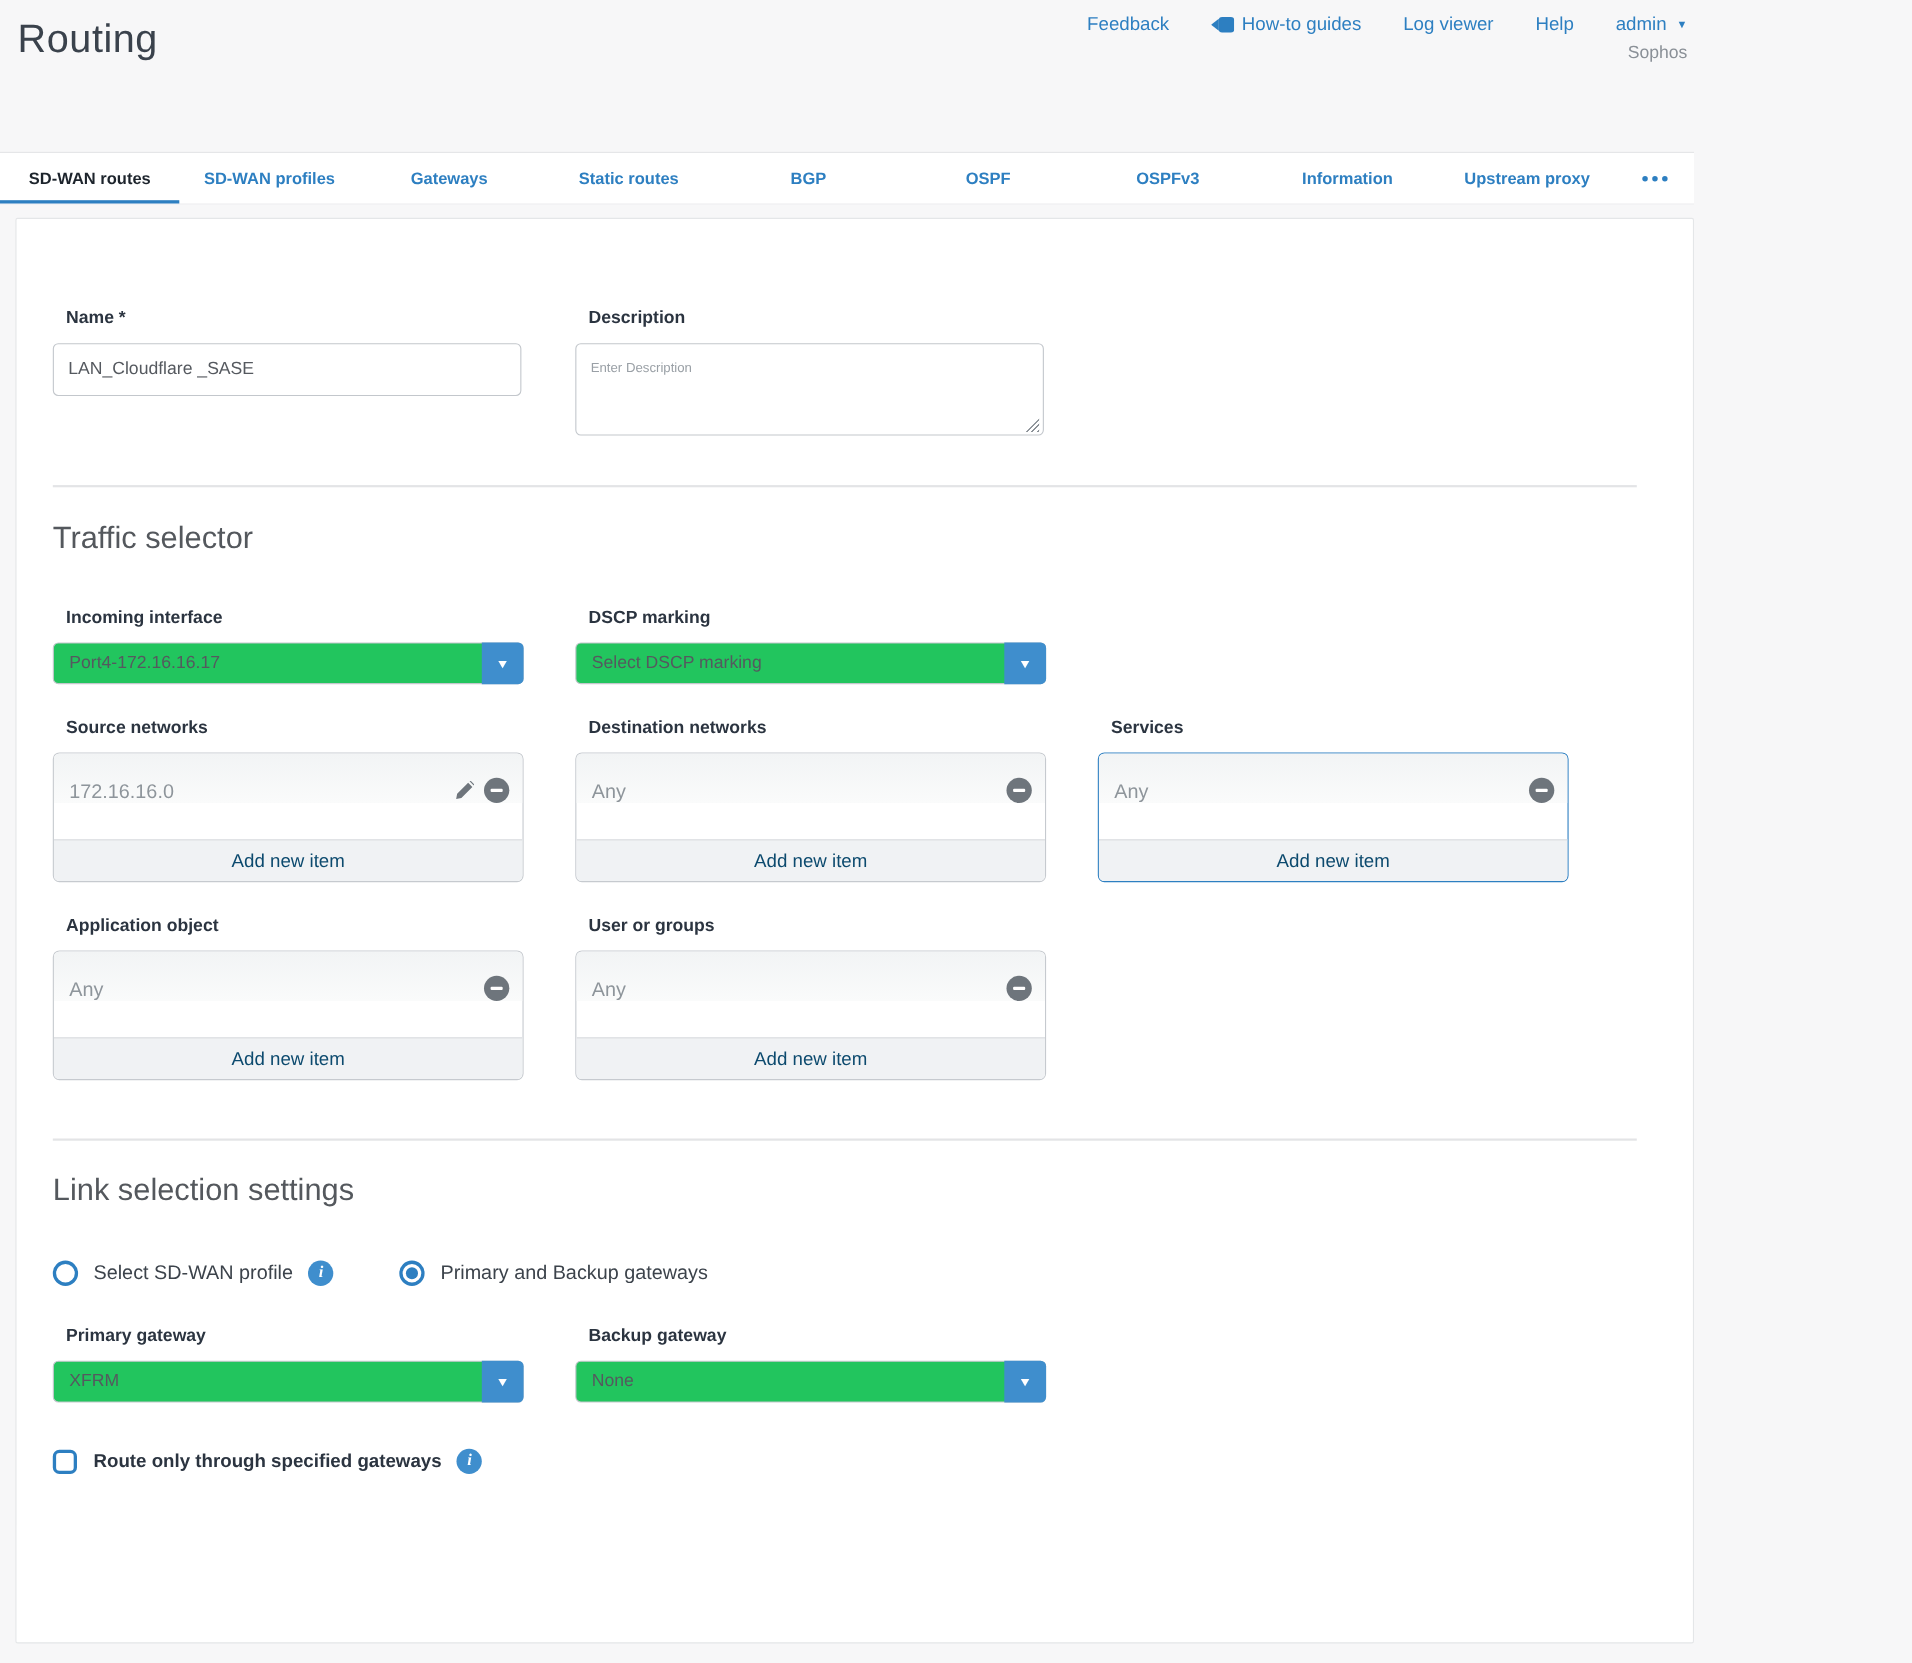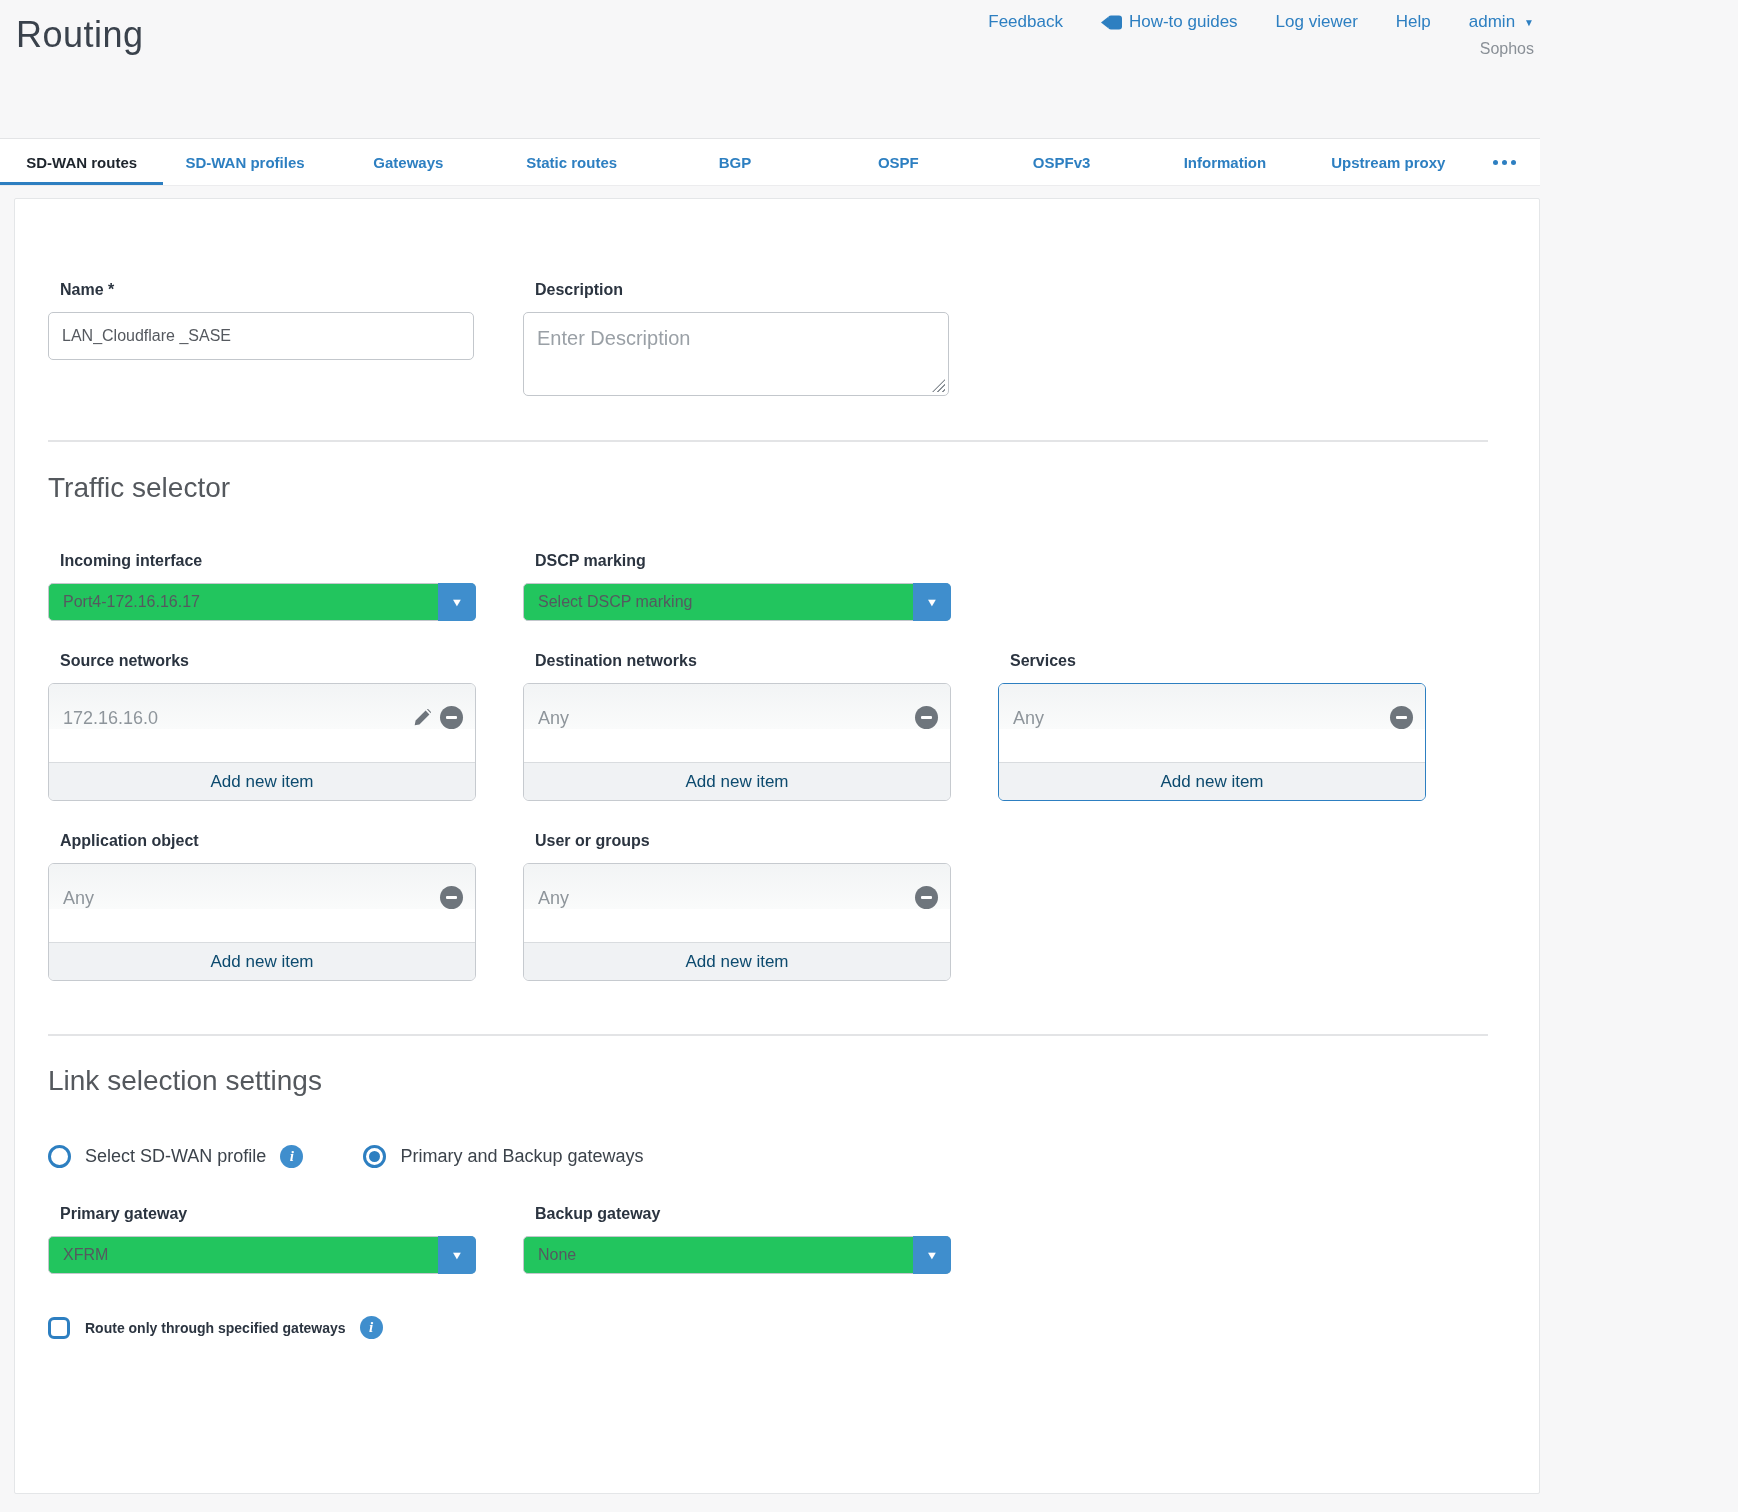--- a/index.html
+++ b/index.html
@@ -50,21 +50,21 @@
   .col + .col { margin-left:47px; }
 
   .text-input {
     width:426px; height:48px; border:1px solid #c3c7cc; border-radius:5px;
     padding:0 13px; font-size:16px; color:#55595f; background:#fff;
     font-family:"Liberation Sans", sans-serif; outline:none;
   }
   .textarea-wrap { position:relative; width:426px; }
   textarea.desc {
     width:426px; height:84px; border:1px solid #c3c7cc; border-radius:5px;
-    padding:14px 13px; font-size:20px; color:#55595f; resize:none;
+    padding:14px 13px; font-size:12px; color:#55595f; resize:none;
     font-family:"Liberation Sans", sans-serif; outline:none;
   }
   textarea.desc::placeholder { color:#9aa0a6; }
   .resize-handle {
     position:absolute; right:4px; bottom:8px; width:13px; height:13px;
     background:repeating-linear-gradient(135deg, transparent 0 2px, #8b9197 2px 3.5px);
     clip-path:polygon(100% 0, 0 100%, 100% 100%);
   }
 
   .divider { height:2px; background:#e3e4e6; margin:36px 0 0 0; width:1440px; }
@@ -121,21 +121,21 @@
   .info-icon {
     width:23px; height:23px; border-radius:50%; background:#3f8ecd; color:#fff;
     display:inline-flex; align-items:center; justify-content:center;
     font-family:"Liberation Serif", serif; font-style:italic; font-weight:700; font-size:15px;
     margin-left:14px; cursor:pointer; flex:none;
   }
   .checkbox-row { display:flex; align-items:center; margin-top:42px; }
   .checkbox {
     width:22px; height:22px; border:3px solid #2d7fc1; border-radius:6px; background:#fff; cursor:pointer; flex:none;
   }
-  .checkbox-label { font-size:14px; font-weight:700; color:#2b3440; margin-left:15px; }
+  .checkbox-label { font-size:17px; font-weight:700; color:#2b3440; margin-left:15px; }
 </style>
 </head>
 <body>
 
 <div class="app">
 
   <div class="top-header">
     <div class="page-title">Routing</div>
     <div class="top-nav">
       <a>Feedback</a>

